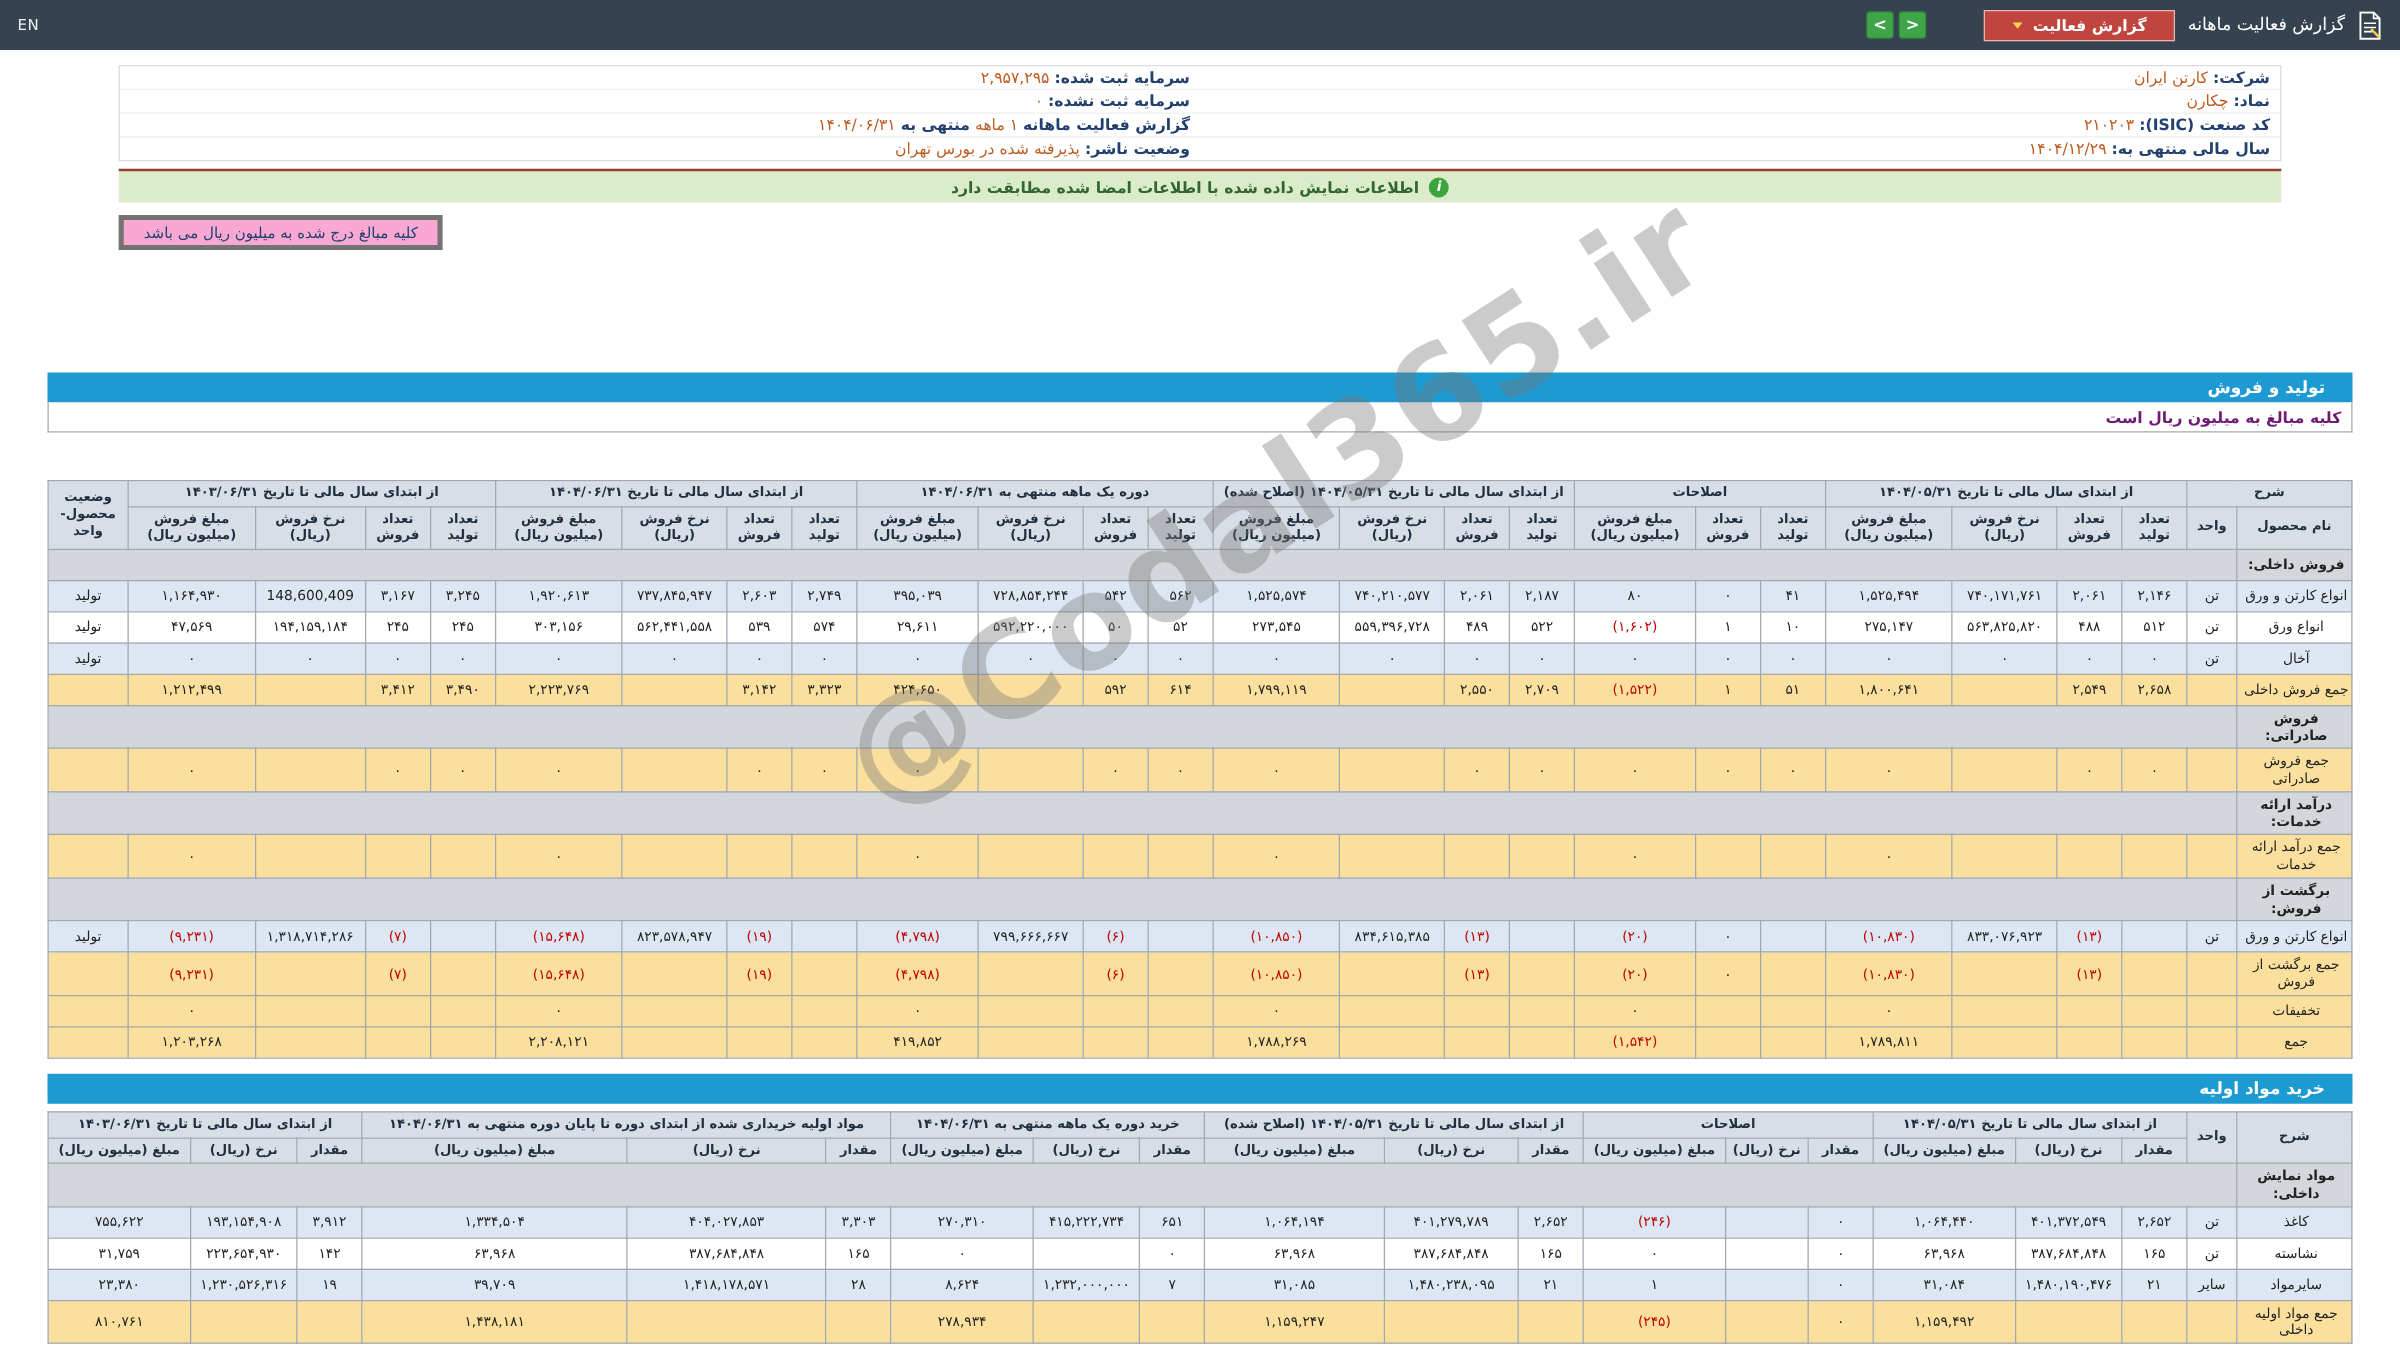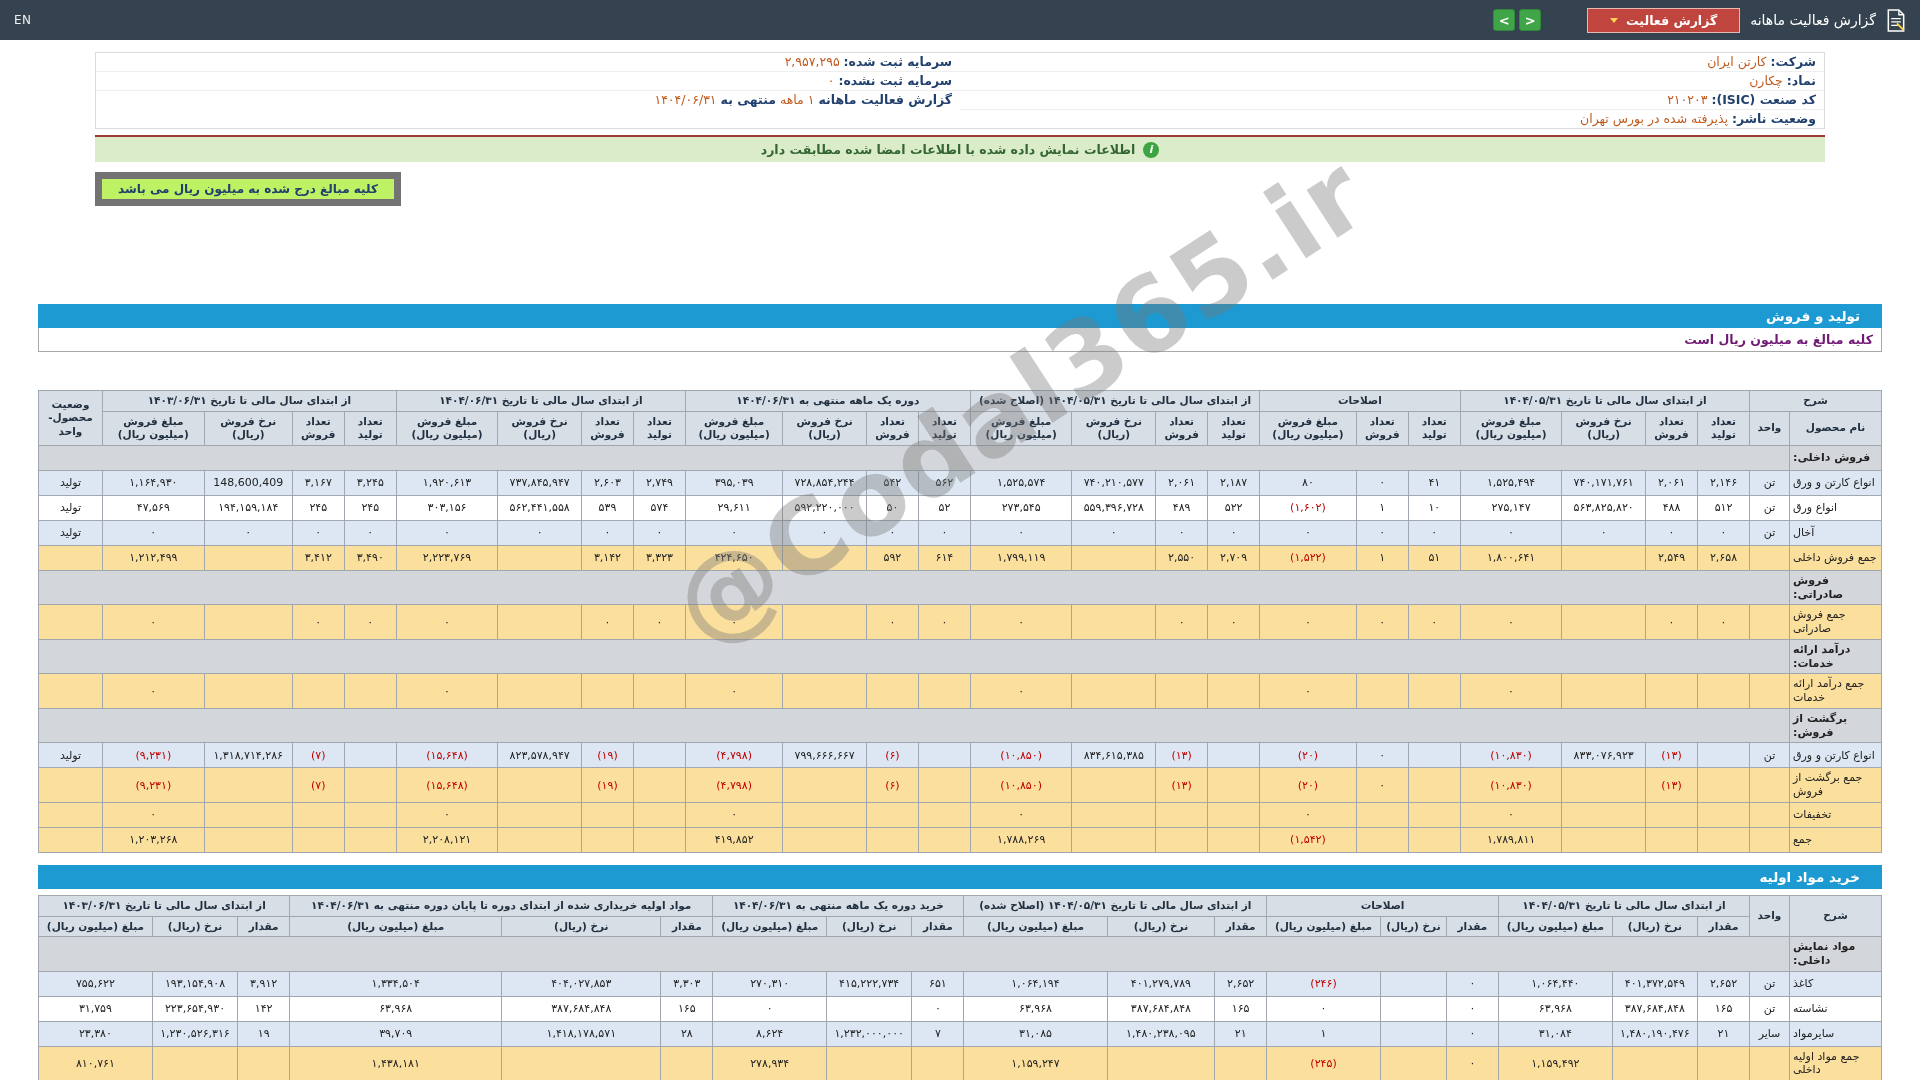--- a/index.html
+++ b/index.html
@@ -35,43 +35,43 @@
   
   .match-bar{margin:6px 95px 0;background:#daecca;border-top:2px solid #9b3a36;
     color:#336633;font-weight:bold;font-size:12.5px;display:flex;align-items:center;
     justify-content:center;gap:8px;height:27px}
   .info-circle-icon{width:16px;height:16px;border-radius:50%;background:#3da53f;color:#fff;
     font-size:11px;font-weight:bold;display:flex;align-items:center;justify-content:center;
     font-style:italic;flex:0 0 auto}
 
   
   .note-row{margin:10px 95px 0;text-align:left}
-  .note-box{display:inline-block;border:7px solid #737373;padding:3px 16px;font-size:12px;
-    font-weight:bold;color:#21406e;direction:rtl;background:#bef264}
+  .note-box{display:inline-block;border:4px solid #737373;padding:3px 16px;font-size:12px;
+    font-weight:normal;color:#21406e;direction:rtl;background:#f9a8d4}
 
   
   .section{margin:0 38px}
   .sales{margin-top:98px}
   .purchases{margin-top:12px}
   .blue-bar{background:#1d9ad2;color:#fff;font-weight:bold;font-size:13.5px;padding:4px 22px}
   .subtitle-row{border:1px solid #a9a9a9;border-top:none;background:#fff;color:#701a75;
     font-weight:bold;font-size:12.5px;padding:4px 8px}
   .table-wrap{margin-top:38px}
   .purchases .table-wrap{margin-top:6px}
 
   table.rpt{width:100%;border-collapse:collapse;font-size:11px;color:#222}
   .rpt th,.rpt td{border:1px solid #a0a7ae;padding:3px 3px;text-align:center;vertical-align:middle}
   .rpt td{white-space:nowrap;height:25px}
   .rpt thead th{background:#d8dee6;color:#203040;font-weight:bold;font-size:10.5px;
     padding:3px 2px;line-height:1.3;white-space:normal}
   .w-name{width:92px}
   .w-unit{width:40px}
   .w-status{width:64px}
   .w-qty{width:52px}
-  .rpt td.namecell{white-space:normal;text-align:left;padding-right:0;line-height:1.25;
+  .rpt td.namecell{white-space:normal;text-align:center;padding-right:0;line-height:1.25;
     width:92px;max-width:92px}
   .rpt tr.section td{background:#d3d6da;font-weight:bold}
   .rpt tr.data td{background:#fff}
   .rpt tr.data.alt td{background:#dce7f3}
   .rpt tr.sum td{background:#fbdf9d}
   .rpt td.neg{color:#c00000}
 
   
   .watermark{position:absolute;top:340px;left:600px;width:840px;text-align:center;
     font-size:104px;font-weight:bold;color:#787878;opacity:.38;transform:rotate(-33deg);
@@ -100,20 +100,21 @@
 </div>
 
 <div class="info">
   <div class="info-grid">
       <div class="info-cell"><span class="seg-label">شرکت:</span> <span class="seg-link">کارتن ایران</span></div>
       <div class="info-cell"><span class="seg-label">سرمایه ثبت شده:</span> <span class="seg-value">۲,۹۵۷,۲۹۵</span></div>
       <div class="info-cell"><span class="seg-label">نماد:</span> <span class="seg-value">چکارن</span></div>
       <div class="info-cell"><span class="seg-label">سرمایه ثبت نشده:</span> <span class="seg-value">۰</span></div>
       <div class="info-cell"><span class="seg-label">کد صنعت (ISIC):</span> <span class="seg-value">۲۱۰۲۰۳</span></div>
       <div class="info-cell"><span class="seg-label">گزارش فعالیت ماهانه</span> <span class="seg-value">۱ ماهه</span> <span class="seg-label">منتهی به</span> <span class="seg-value">۱۴۰۴/۰۶/۳۱</span></div>
+      <div class="info-cell"><span class="seg-label">سال مالی منتهی به:</span> <span class="seg-value">۱۴۰۴/۱۲/۲۹</span></div>
       <div class="info-cell"><span class="seg-label">وضعیت ناشر:</span> <span class="seg-value">پذیرفته شده در بورس تهران</span></div>
     </div>
 </div>
 
 <div class="match-bar">
   <span class="info-circle-icon">i</span>
   <span>اطلاعات نمایش داده شده با اطلاعات امضا شده مطابقت دارد</span>
 </div>
 
 <div class="note-row">

